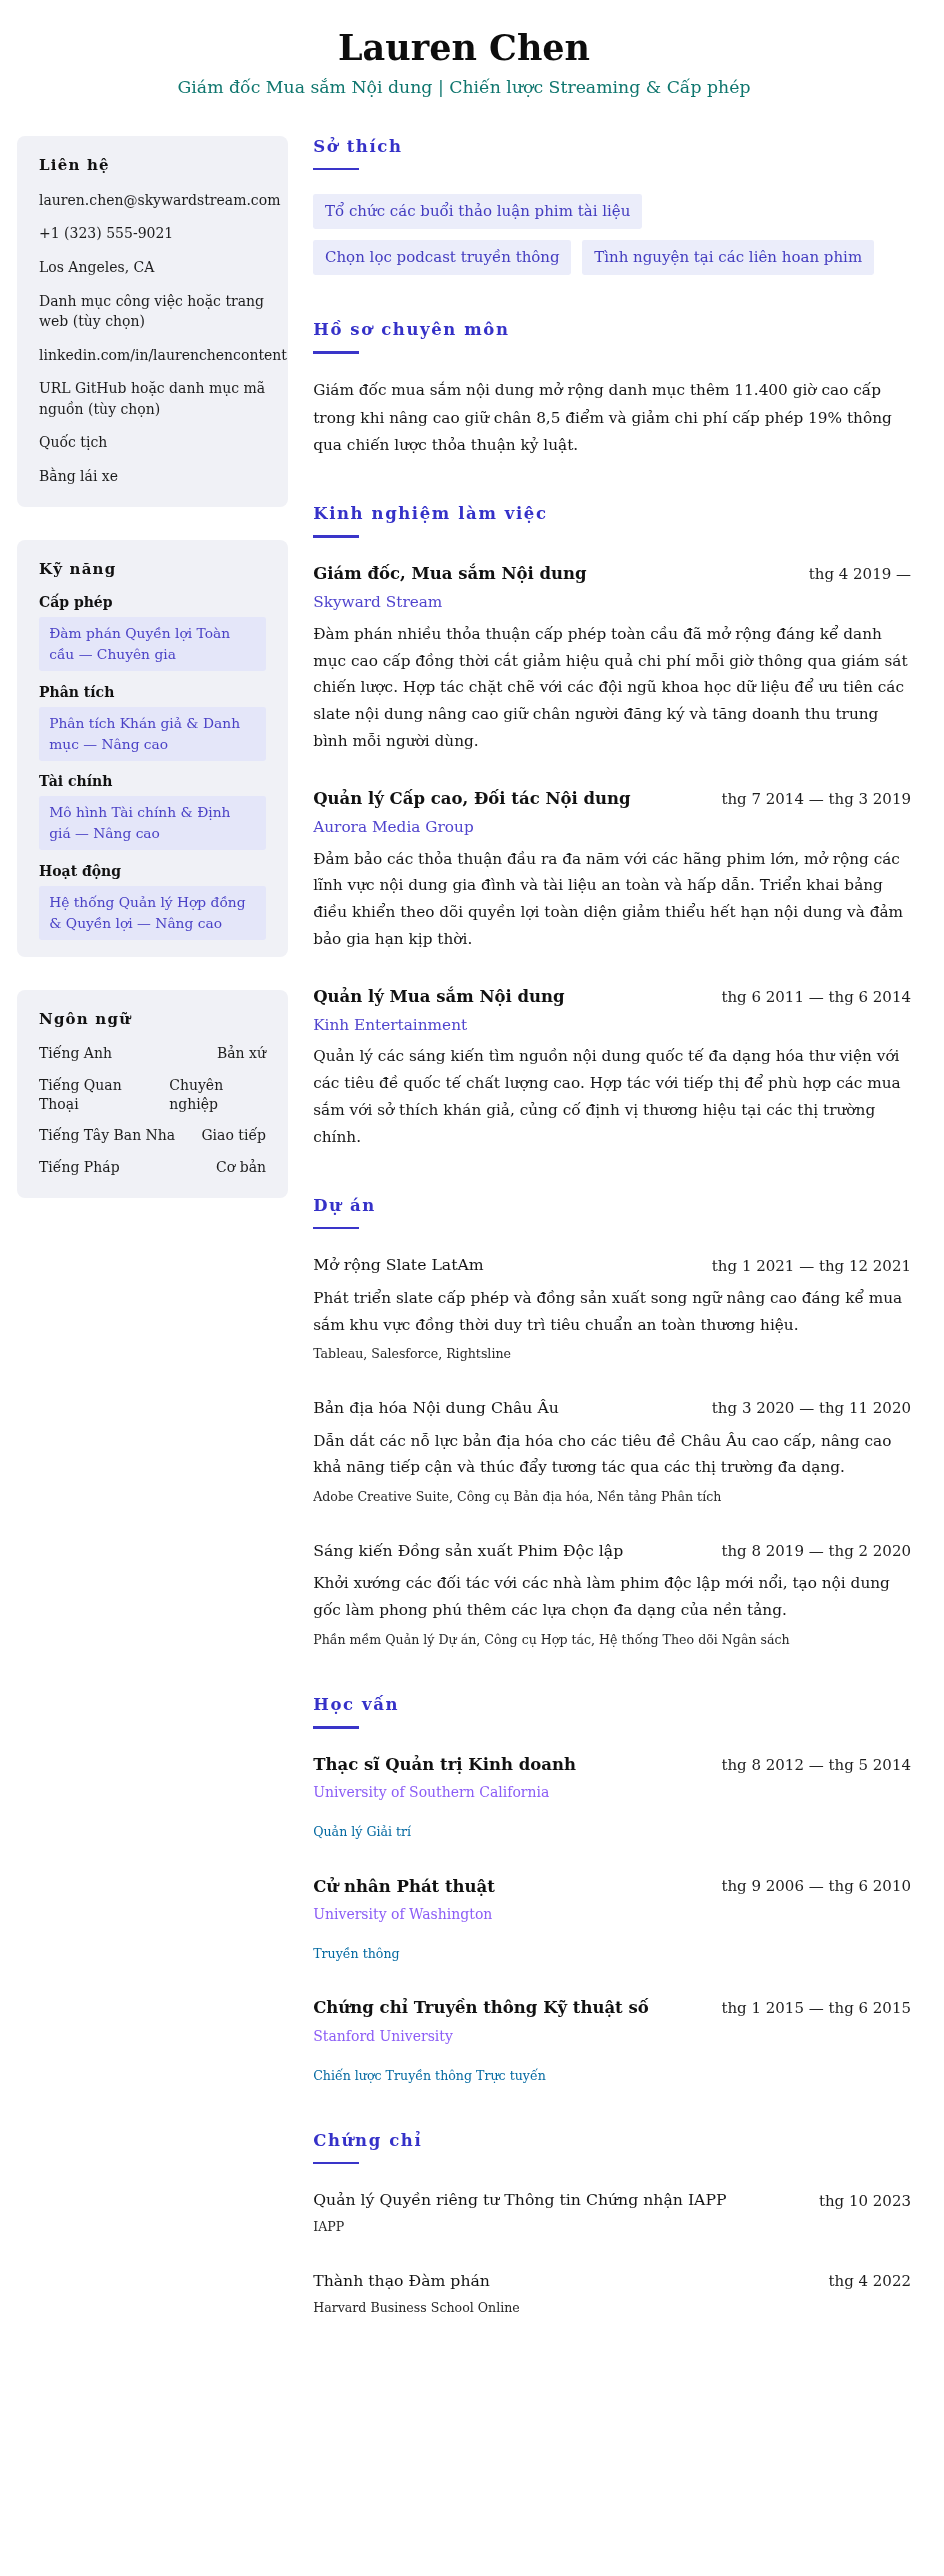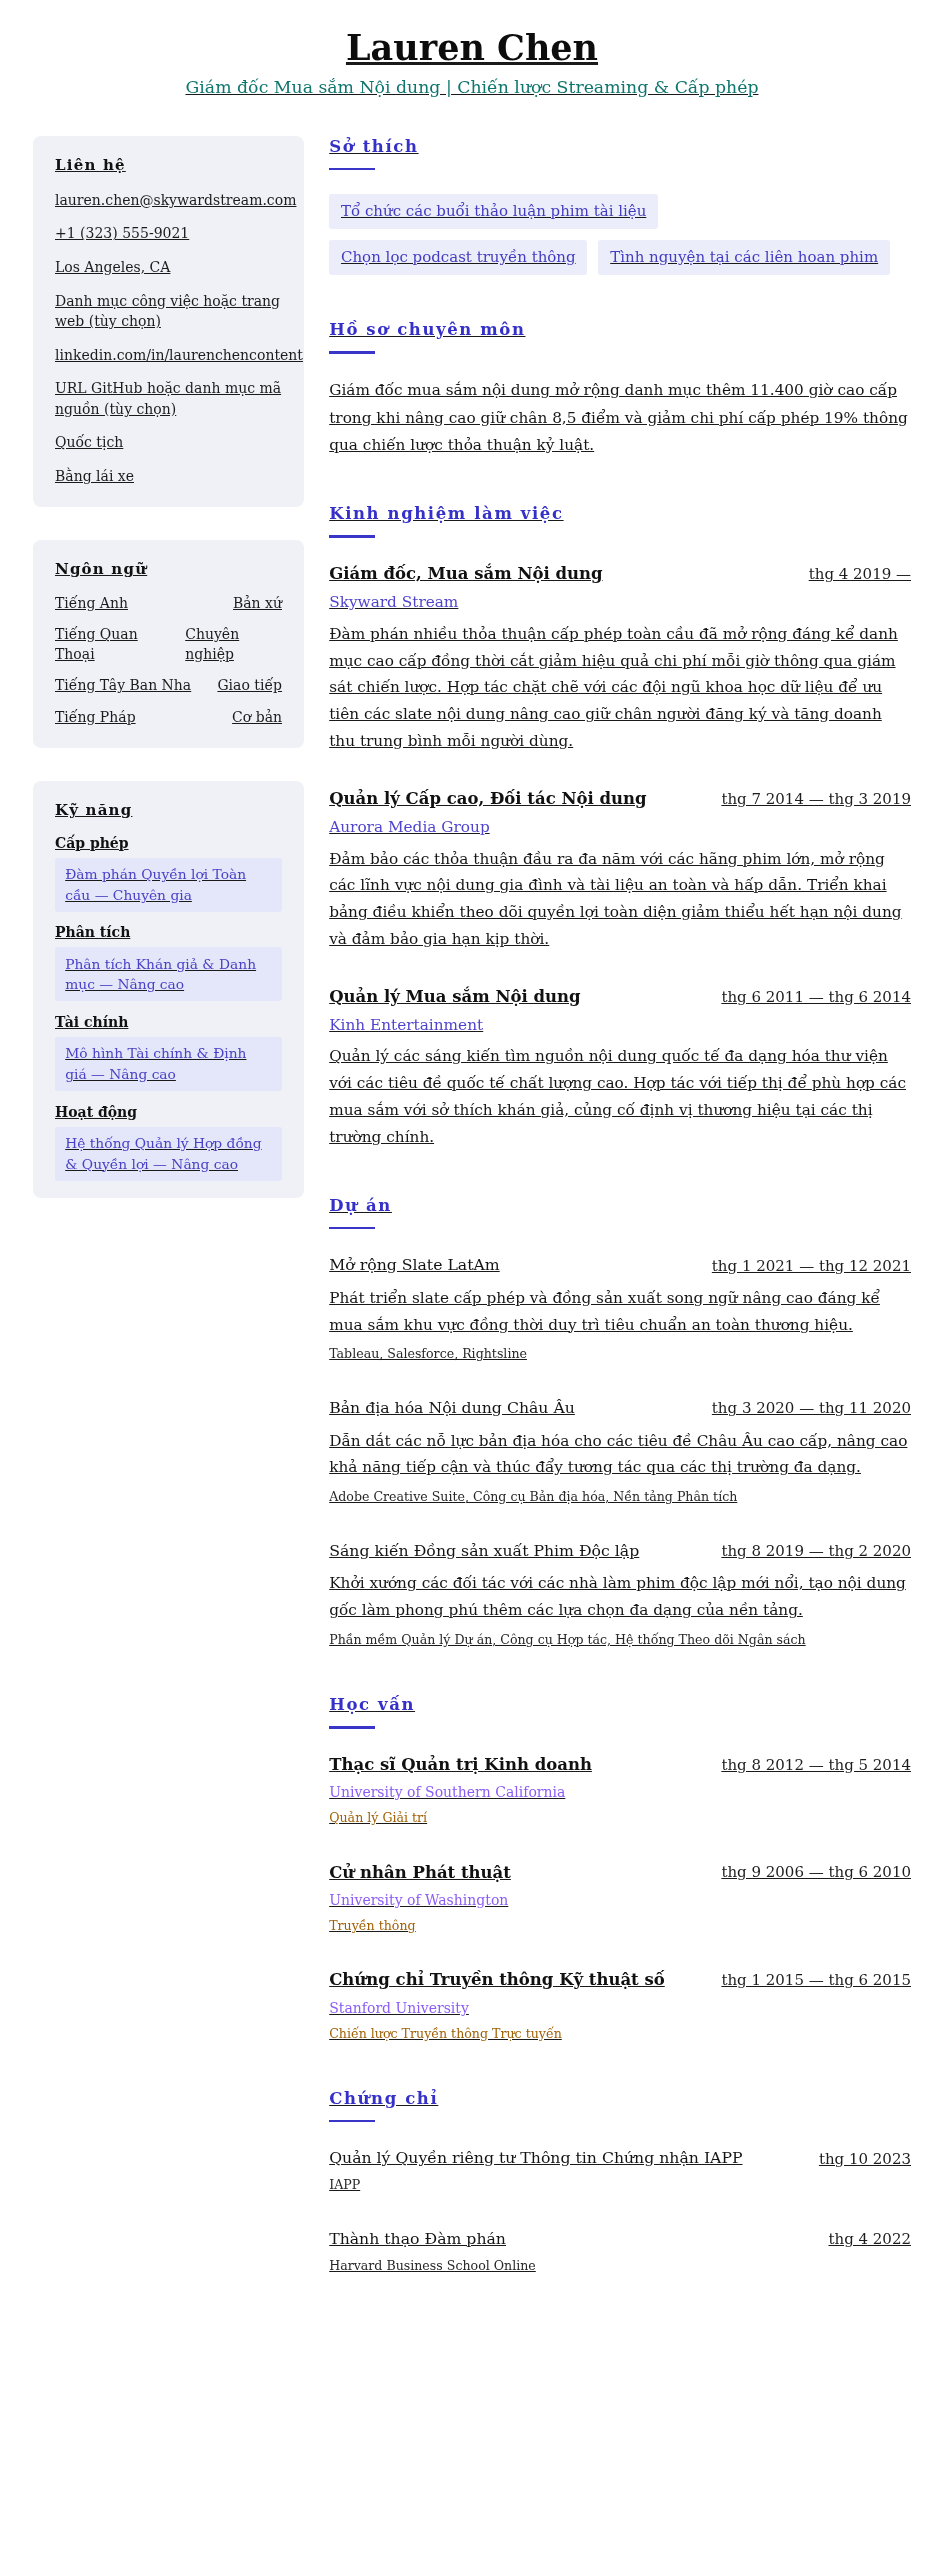--- a/index.html
+++ b/index.html
@@ -2,21 +2,21 @@
 <html lang="vi" style="font-size:12.6px"><head>
 <meta charset="utf-8">
 <style>
   * { box-sizing: border-box; }
   html, body { margin: 0; padding: 0; background: #ffffff; }
   body {
     font-family: "DejaVu Serif", "Liberation Serif", serif;
     color: #1a1a1a;
     width: 944px;
   }
-  .page { width: 944px; padding: 27px 33px 55px 33px; text-decoration: underline; }
+  .page { width: 944px; padding: 27px 33px 55px 17px; }
 
   
   .header { text-align: center; margin-bottom: 36px; }
   .name { font-size: 35px; font-weight: 700; color: #0d0d0d; line-height: 1.2; }
   .subtitle { font-size: 17.3px; color: #0f766e; margin-top: 6.3px; line-height: 1.4; text-align: center; }
 
   
   .columns { display: flex; align-items: flex-start; gap: 23.6px; }
   .sidebar { flex: 0 0 271px; width: 271px; }
   .main { flex: 1 1 auto; min-width: 0; padding-left: 1.6px; }
@@ -61,21 +61,21 @@
   .entry { margin-bottom: 31.5px; }
   .entry:last-child { margin-bottom: 0; }
   .entry-head { display: flex; align-items: flex-start; }
   .entry-title { flex: 1 1 auto; font-size: 16.5px; font-weight: 700; line-height: 1.55; color: #111; }
   .entry-title.regular { font-weight: 400; font-size: 15.7px; color: #141414; }
   .entry-date { flex: 0 1 auto; margin-left: 15.7px; font-size: 15px; line-height: 1.55; color: #1d1d1d; padding-top: 1.6px; }
   .company { color: #5044ce; font-size: 15.3px; line-height: 1.5; margin-top: 3.9px; }
   .entry-desc { font-size: 15.3px; line-height: 1.75; color: #161616; margin-top: 7px; }
   .tools { font-size: 12.6px; color: #272727; line-height: 1.5; margin-top: 7px; }
   .school { font-size: 14px; color: #8b5cf6; line-height: 1.5; margin-top: 4.7px; }
-  .field { font-size: 12.6px; color: #a16207; line-height: 1.5; margin-top: 6px; }
+  .field { font-size: 12.6px; color: #0369a1; line-height: 1.5; margin-top: 20px; }
   .issuer { font-size: 12.6px; color: #272727; line-height: 1.5; margin-top: 5.5px; }
 </style>
 </head>
 <body>
 
 <div class="page">
 
   <div class="header">
     <div class="name">Lauren Chen</div>
     <div class="subtitle">Giám đốc Mua sắm Nội dung | Chiến lược Streaming &amp; Cấp phép</div>
@@ -91,54 +91,54 @@
         <div class="contact-item">+1 (323) 555-9021</div>
         <div class="contact-item">Los Angeles, CA</div>
         <div class="contact-item">Danh mục công việc hoặc trang web (tùy chọn)</div>
         <div class="contact-item">linkedin.com/in/laurenchencontent</div>
         <div class="contact-item">URL GitHub hoặc danh mục mã nguồn (tùy chọn)</div>
         <div class="contact-item">Quốc tịch</div>
         <div class="contact-item">Bằng lái xe</div>
       </div>
 
       <div class="side-box">
+        <div class="side-title">Kỹ năng</div>
+
+        <div class="skill-cat">Cấp phép</div>
+        <div class="skill-chip">Đàm phán Quyền lợi Toàn cầu — Chuyên gia</div>
+
+        <div class="skill-cat">Phân tích</div>
+        <div class="skill-chip">Phân tích Khán giả &amp; Danh mục — Nâng cao</div>
+
+        <div class="skill-cat">Tài chính</div>
+        <div class="skill-chip">Mô hình Tài chính &amp; Định giá — Nâng cao</div>
+
+        <div class="skill-cat">Hoạt động</div>
+        <div class="skill-chip">Hệ thống Quản lý Hợp đồng &amp; Quyền lợi — Nâng cao</div>
+      </div>
+
+      <div class="side-box">
         <div class="side-title">Ngôn ngữ</div>
 
         <div class="lang-row">
           <span class="lang-name">Tiếng Anh</span>
           <span class="lang-level">Bản xứ</span>
         </div>
         <div class="lang-row">
           <span class="lang-name">Tiếng Quan Thoại</span>
           <span class="lang-level">Chuyên nghiệp</span>
         </div>
         <div class="lang-row">
           <span class="lang-name">Tiếng Tây Ban Nha</span>
           <span class="lang-level">Giao tiếp</span>
         </div>
         <div class="lang-row">
           <span class="lang-name">Tiếng Pháp</span>
           <span class="lang-level">Cơ bản</span>
         </div>
-      </div>
-
-      <div class="side-box">
-        <div class="side-title">Kỹ năng</div>
-
-        <div class="skill-cat">Cấp phép</div>
-        <div class="skill-chip">Đàm phán Quyền lợi Toàn cầu — Chuyên gia</div>
-
-        <div class="skill-cat">Phân tích</div>
-        <div class="skill-chip">Phân tích Khán giả &amp; Danh mục — Nâng cao</div>
-
-        <div class="skill-cat">Tài chính</div>
-        <div class="skill-chip">Mô hình Tài chính &amp; Định giá — Nâng cao</div>
-
-        <div class="skill-cat">Hoạt động</div>
-        <div class="skill-chip">Hệ thống Quản lý Hợp đồng &amp; Quyền lợi — Nâng cao</div>
       </div>
     </div>
 
     <div class="main">
 
       <div class="section">
         <div class="section-title">Sở thích</div>
         <div class="rule"></div>
         <div class="chips">
           <div class="chip">Tổ chức các buổi thảo luận phim tài liệu</div>

